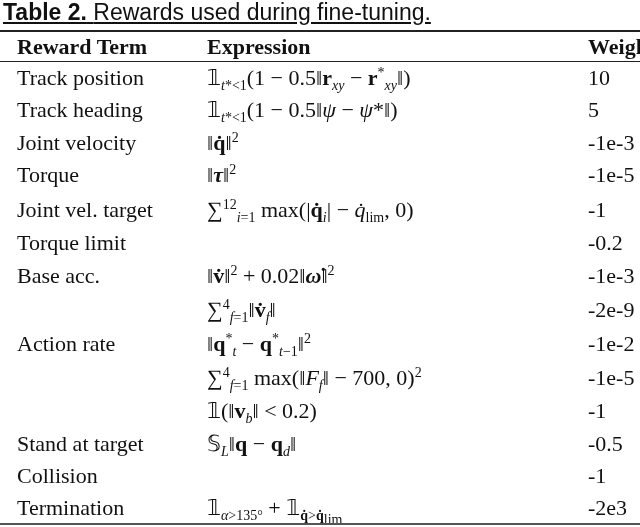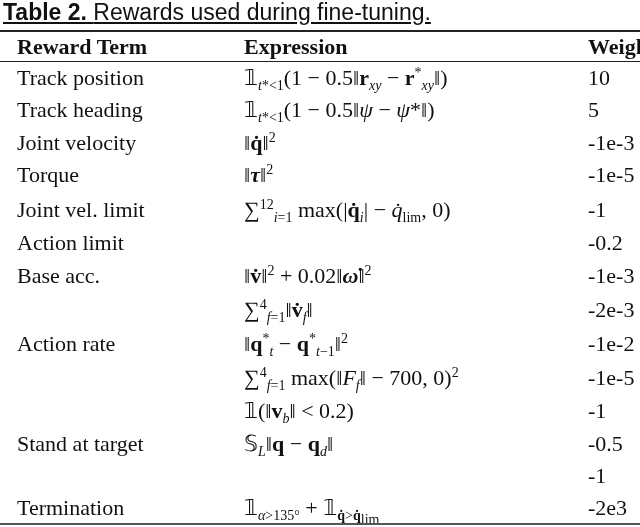--- a/index.html
+++ b/index.html
@@ -11,21 +11,21 @@
   .caption .lbl { font-weight: bold; }
   .rule { position: absolute; left: 0; width: 640px; background: #222; }
   .rule.top { top: 30px; height: 2px; }
   .rule.mid { top: 61px; height: 1px; }
   .rule.bot { top: 523px; height: 2px; background: #555; }
   .hdr, .row { position: absolute; left: 0; width: 640px; height: 32px; font-family: "Liberation Serif", serif; white-space: nowrap; }
   .hdr { top: 31px; height: 30px; font-weight: bold; font-size: 22px; }
   .cell { position: absolute; top: 0; line-height: 32px; }
   .hdr .cell { line-height: 31px; }
   .c1 { left: 17px; }
-  .c2 { left: 207px; margin-left: 37px; }
+  .c2 { left: 207px; }
   .c3 { left: 588px; font-family: Liberation Serif, serif; }
   .row { font-size: 22px; }
   .expr { font-family: "Liberation Serif", serif; font-size: 22px; }
   .expr b { font-weight: bold; }
   .expr sub, .expr sup { font-size: 14px; line-height: 0; }
   .expr i { font-style: italic; }
 </style>
 </head>
 <body>
 
@@ -62,39 +62,39 @@
   <span class="cell c3">-1e-3</span>
 </div>
 
 <div class="row" style="top:159px">
   <span class="cell c1">Torque</span>
   <span class="cell c2 expr" title="‖τ‖²">‖<b><i>τ</i></b>‖<sup>2</sup></span>
   <span class="cell c3">-1e-5</span>
 </div>
 
 <div class="row" style="top:194px">
-  <span class="cell c1">Joint vel. limit</span>
+  <span class="cell c1">Joint vel. target</span>
   <span class="cell c2 expr" title="Σ_{i=1}^{12} max(|q̇_i| − q̇_lim, 0)">∑<sup>12</sup><sub><i>i</i>=1</sub> max(|<b>q̇</b><sub><i>i</i></sub>| − <i>q̇</i><sub>lim</sub>, 0)</span>
   <span class="cell c3">-1</span>
 </div>
 
 <div class="row" style="top:227px">
-  <span class="cell c1">Action limit</span>
+  <span class="cell c1">Torque limit</span>
   <span class="cell c3">-0.2</span>
 </div>
 
 <div class="row" style="top:260px">
   <span class="cell c1">Base acc.</span>
   <span class="cell c2 expr" title="‖v̇‖² + 0.02‖ω̇‖²">‖<b>v̇</b>‖<sup>2</sup> + 0.02‖<b><i>ω̇</i></b>‖<sup>2</sup></span>
   <span class="cell c3">-1e-3</span>
 </div>
 
 <div class="row" style="top:294px">
   <span class="cell c2 expr" title="Σ_{f=1}^{4} ‖v̇_f‖">∑<sup>4</sup><sub><i>f</i>=1</sub>‖<b>v̇</b><sub><i>f</i></sub>‖</span>
-  <span class="cell c3">-2e-3</span>
+  <span class="cell c3">-2e-9</span>
 </div>
 
 <div class="row" style="top:328px">
   <span class="cell c1">Action rate</span>
   <span class="cell c2 expr" title="‖q*_t − q*_{t−1}‖²">‖<b>q</b><sup>*</sup><sub><i>t</i></sub> − <b>q</b><sup>*</sup><sub><i>t</i>−1</sub>‖<sup>2</sup></span>
   <span class="cell c3">-1e-2</span>
 </div>
 
 <div class="row" style="top:362px">
   <span class="cell c2 expr" title="Σ_{f=1}^{4} max(‖F_f‖ − 700, 0)²">∑<sup>4</sup><sub><i>f</i>=1</sub> max(‖<i>F</i><sub><i>f</i></sub>‖ − 700, 0)<sup>2</sup></span>
@@ -106,20 +106,21 @@
   <span class="cell c3">-1</span>
 </div>
 
 <div class="row" style="top:428px">
   <span class="cell c1">Stand at target</span>
   <span class="cell c2 expr" title="𝕊_L‖q − q_d‖">𝕊<sub><i>L</i></sub>‖<b>q</b> − <b>q</b><sub><i>d</i></sub>‖</span>
   <span class="cell c3">-0.5</span>
 </div>
 
 <div class="row" style="top:460px">
+  <span class="cell c1">Collision</span>
   <span class="cell c3">-1</span>
 </div>
 
 <div class="row" style="top:492px">
   <span class="cell c1">Termination</span>
   <span class="cell c2 expr" title="𝟙_{α&gt;135°} + 𝟙_{q̇&gt;q̇_lim}">𝟙<sub><i>α</i>&gt;135°</sub> + 𝟙<sub><b>q̇</b>&gt;<b>q̇</b><sub>lim</sub></sub></span>
   <span class="cell c3">-2e3</span>
 </div>
 
 <div class="rule bot"></div>

